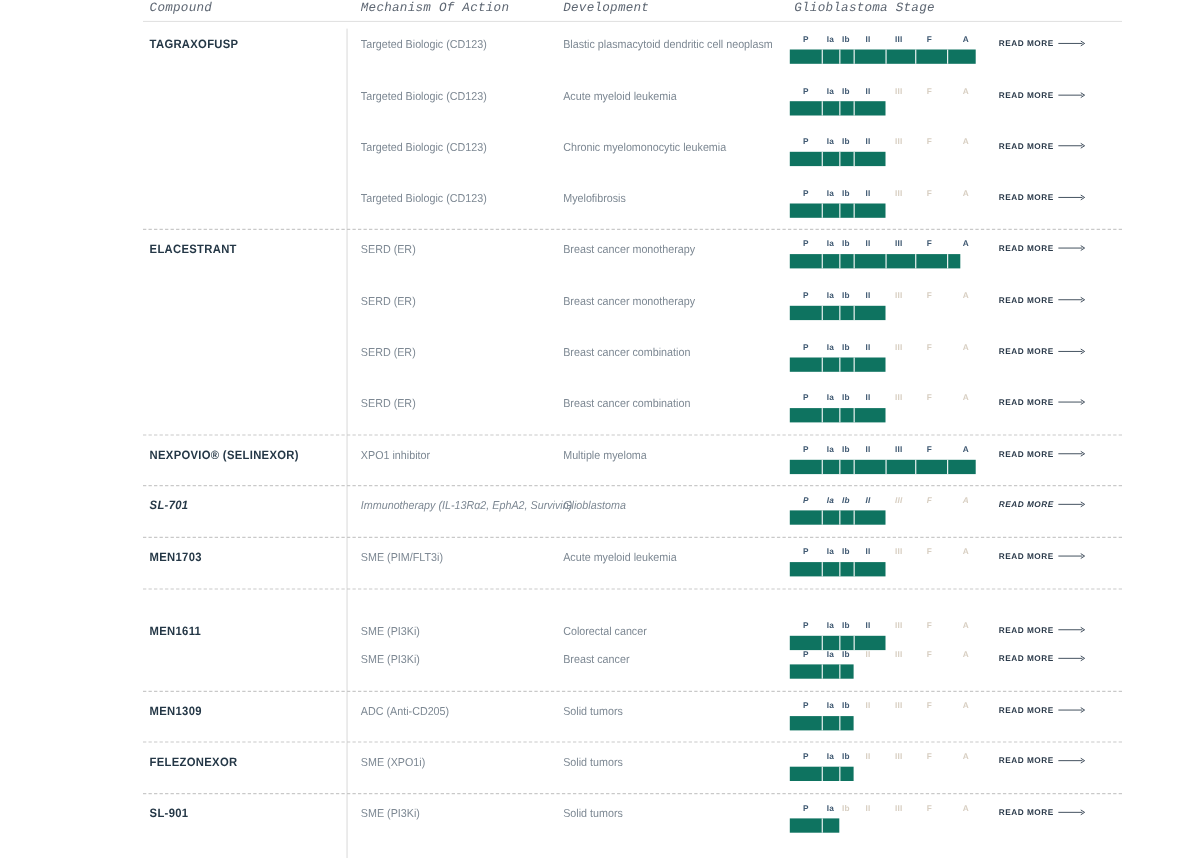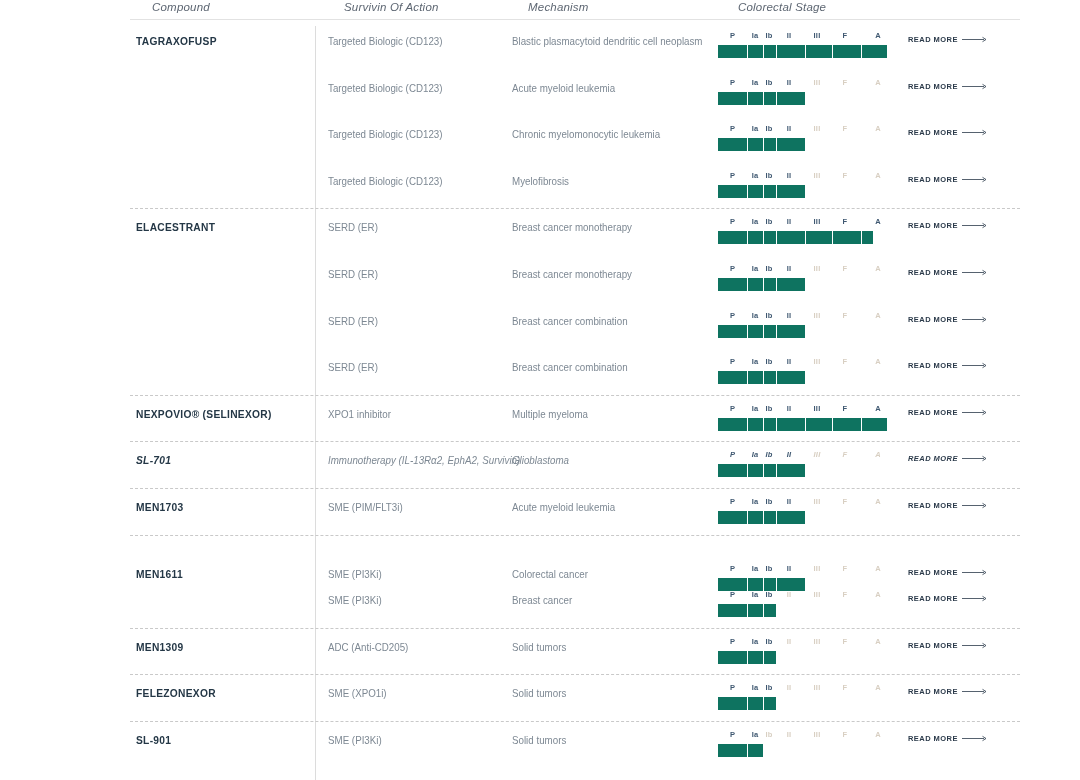--- a/index.html
+++ b/index.html
@@ -26,27 +26,26 @@
     position: absolute;
     left: 130px;
     top: 0px;
     width: 890px;
     height: 19px;
     border-bottom: 1px solid #e2e2e2;
   }
   .th {
     position: absolute;
     top: 1px;
-    font-family: Liberation Sans, sans-serif;
+    font-family: Liberation Mono, monospace;
     font-style: italic;
     font-size: 11.5px;
     color: #5d6672;
     letter-spacing: .2px;
     white-space: nowrap;
-    margin-left: 16px;
   }
   .th.c-compound  { left: 6px; }
   .th.c-mechanism { left: 198px; }
   .th.c-indication{ left: 382px; }
   .th.c-stage     { left: 592px; }
 
   
   .vrule {
     position: absolute;
     left: 315px;
@@ -169,23 +168,23 @@
   }
   .rm-arrow { display: block; }
 </style>
 </head>
 <body>
 
 <div id="pipeline">
 
   <div class="table-head">
     <div class="th c-compound">Compound</div>
-    <div class="th c-mechanism">Survivin Of Action</div>
-    <div class="th c-indication">Mechanism</div>
-    <div class="th c-stage">Colorectal Stage</div>
+    <div class="th c-mechanism">Mechanism Of Action</div>
+    <div class="th c-indication">Development</div>
+    <div class="th c-stage">Glioblastoma Stage</div>
   </div>
 
   <div class="vrule"></div>
 
   <div id="rows-root">
       <div class="row" style="top: 26px;">
         <div class="cell cell-compound">TAGRAXOFUSP</div>
         <div class="cell cell-mechanism">Targeted Biologic (CD123)</div>
         <div class="cell cell-indication">Blastic plasmacytoid dendritic cell neoplasm</div>
         <div class="stage">

